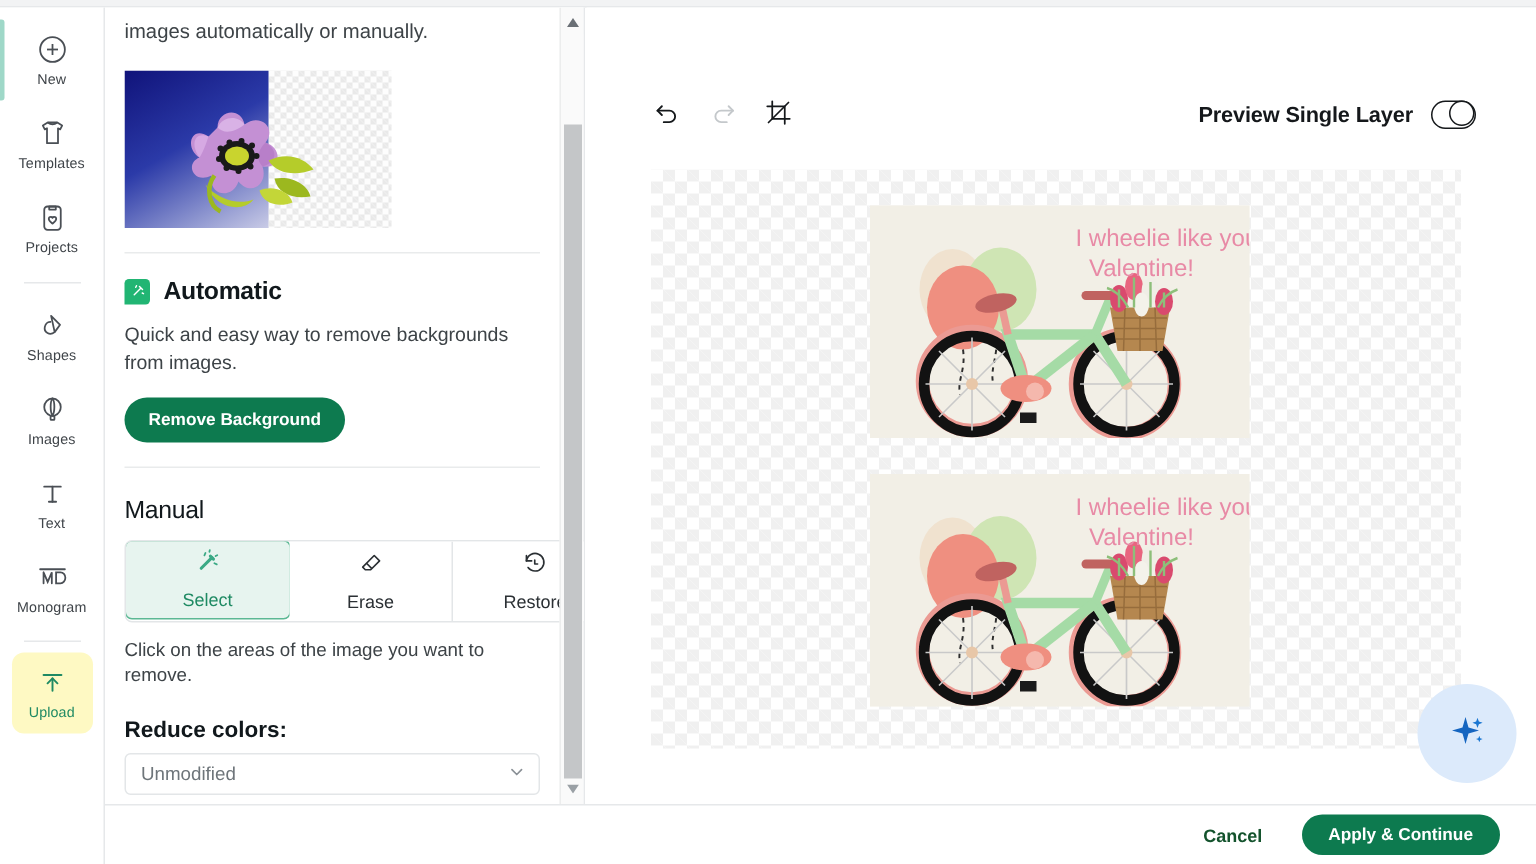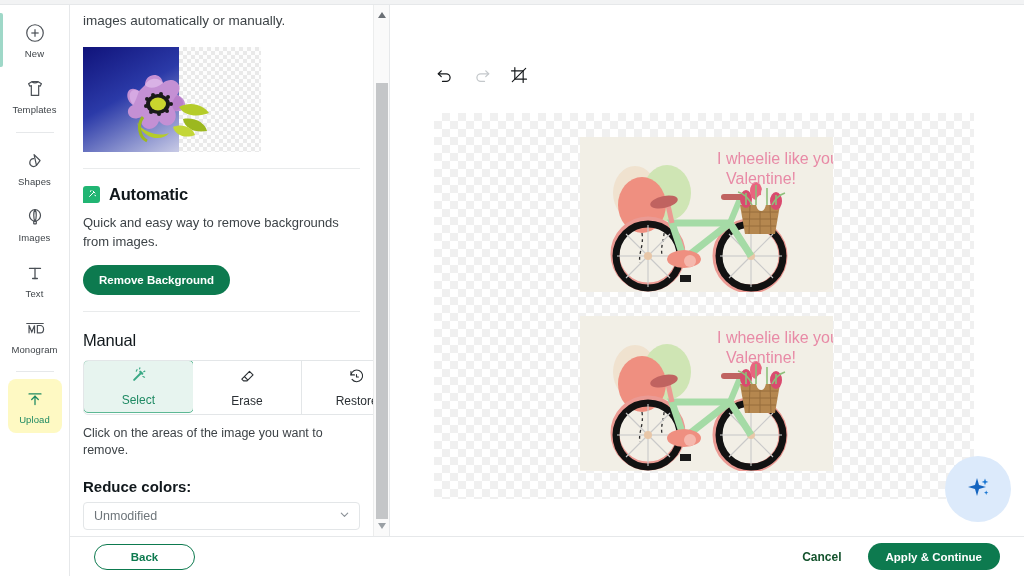--- a/index.html
+++ b/index.html
@@ -201,20 +201,30 @@
     <div class="rail-item">
       <span class="ic">
         <svg width="22" height="22" viewBox="0 0 24 24" fill="none" stroke="currentColor" stroke-width="1.3" stroke-linejoin="round">
           <path d="M8.5 4 L5 6.2 L6.4 9 L8 8.2 V19 H16 V8.2 L17.6 9 L19 6.2 L15.5 4 Z"></path>
           <path d="M8.5 4 Q12 6.6 15.5 4"></path>
         </svg>
       </span>
       <span class="lbl">Templates</span>
     </div>
 
+    <div class="rail-item">
+      <span class="ic">
+        <svg width="22" height="22" viewBox="0 0 24 24" fill="none" stroke="currentColor" stroke-width="1.3" stroke-linejoin="round">
+          <rect x="6" y="4" width="12" height="17" rx="2.4"></rect>
+          <path d="M9.6 4 h4.8 v2.2 h-4.8 z"></path>
+          <path d="M12 16.4 c-1.6-1.3-2.7-2.1-2.7-3.3 0-.9.7-1.5 1.5-1.5.6 0 1 .3 1.2.7.2-.4.6-.7 1.2-.7.8 0 1.5.6 1.5 1.5 0 1.2-1.1 2-2.7 3.3z"></path>
+        </svg>
+      </span>
+      <span class="lbl">Projects</span>
+    </div>
 
     <div class="rail-div"></div>
 
     <div class="rail-item">
       <span class="ic">
         <svg width="22" height="22" viewBox="0 0 24 24" fill="none" stroke="currentColor" stroke-width="1.3" stroke-linejoin="round">
           <path d="M11 5 L17.5 11.5 L13.6 16.8 Z"></path>
           <path d="M13.6 16.8 C10 19.6 5.6 17 6.4 13 C7 10.2 9.3 9.2 11 9.4"></path>
         </svg>
       </span>
@@ -411,20 +421,26 @@
           <span>
             <svg width="20" height="20" viewBox="0 0 24 24" fill="none" stroke="currentColor" stroke-width="1.4" stroke-linecap="round">
               <path d="M7 3 V17 H21"></path>
               <path d="M3 7 H17 V21"></path>
               <line x1="4" y1="20" x2="20" y2="4"></line>
             </svg>
           </span>
         </div>
       </div>
 
+      <div class="preview-wrap">
+        <span class="preview-label">Preview Single Layer</span>
+        <span class="toggle">
+          <span class="knob"></span>
+        </span>
+      </div>
     </div>
 
     <div class="checker">
 
       <div class="card one">
         <svg width="253" height="155" viewBox="0 0 253 155">
           <rect width="253" height="155" fill="#f2efe6"></rect>
           <g>
             <ellipse cx="55" cy="56" rx="22" ry="27" fill="#f0e2cf"></ellipse>
             <ellipse cx="87" cy="56" rx="24" ry="28" fill="#cfe5b4"></ellipse>
@@ -580,19 +596,18 @@
         <svg width="28" height="28" viewBox="0 0 28 28">
           <path d="M13 5 L15 12 L22 14 L15 16 L13 23 L11 16 L4 14 L11 12 Z" fill="#1565c0"></path>
           <path d="M21 5.5 L21.9 8 L24.4 8.9 L21.9 9.8 L21 12.3 L20.1 9.8 L17.6 8.9 L20.1 8 Z" fill="#1976d2"></path>
           <path d="M22.2 17.5 L22.8 19.1 L24.4 19.7 L22.8 20.3 L22.2 21.9 L21.6 20.3 L20 19.7 L21.6 19.1 Z" fill="#1976d2"></path>
         </svg>
       </span>
     </div>
   </div>
 
   <div class="bottombar">
-    <button class="btn-back">Back</button>
     <div class="spacer"></div>
     <button class="btn-cancel">Cancel</button>
     <button class="btn-apply">Apply &amp; Continue</button>
   </div>
 
 </div>
 
 </body></html>

